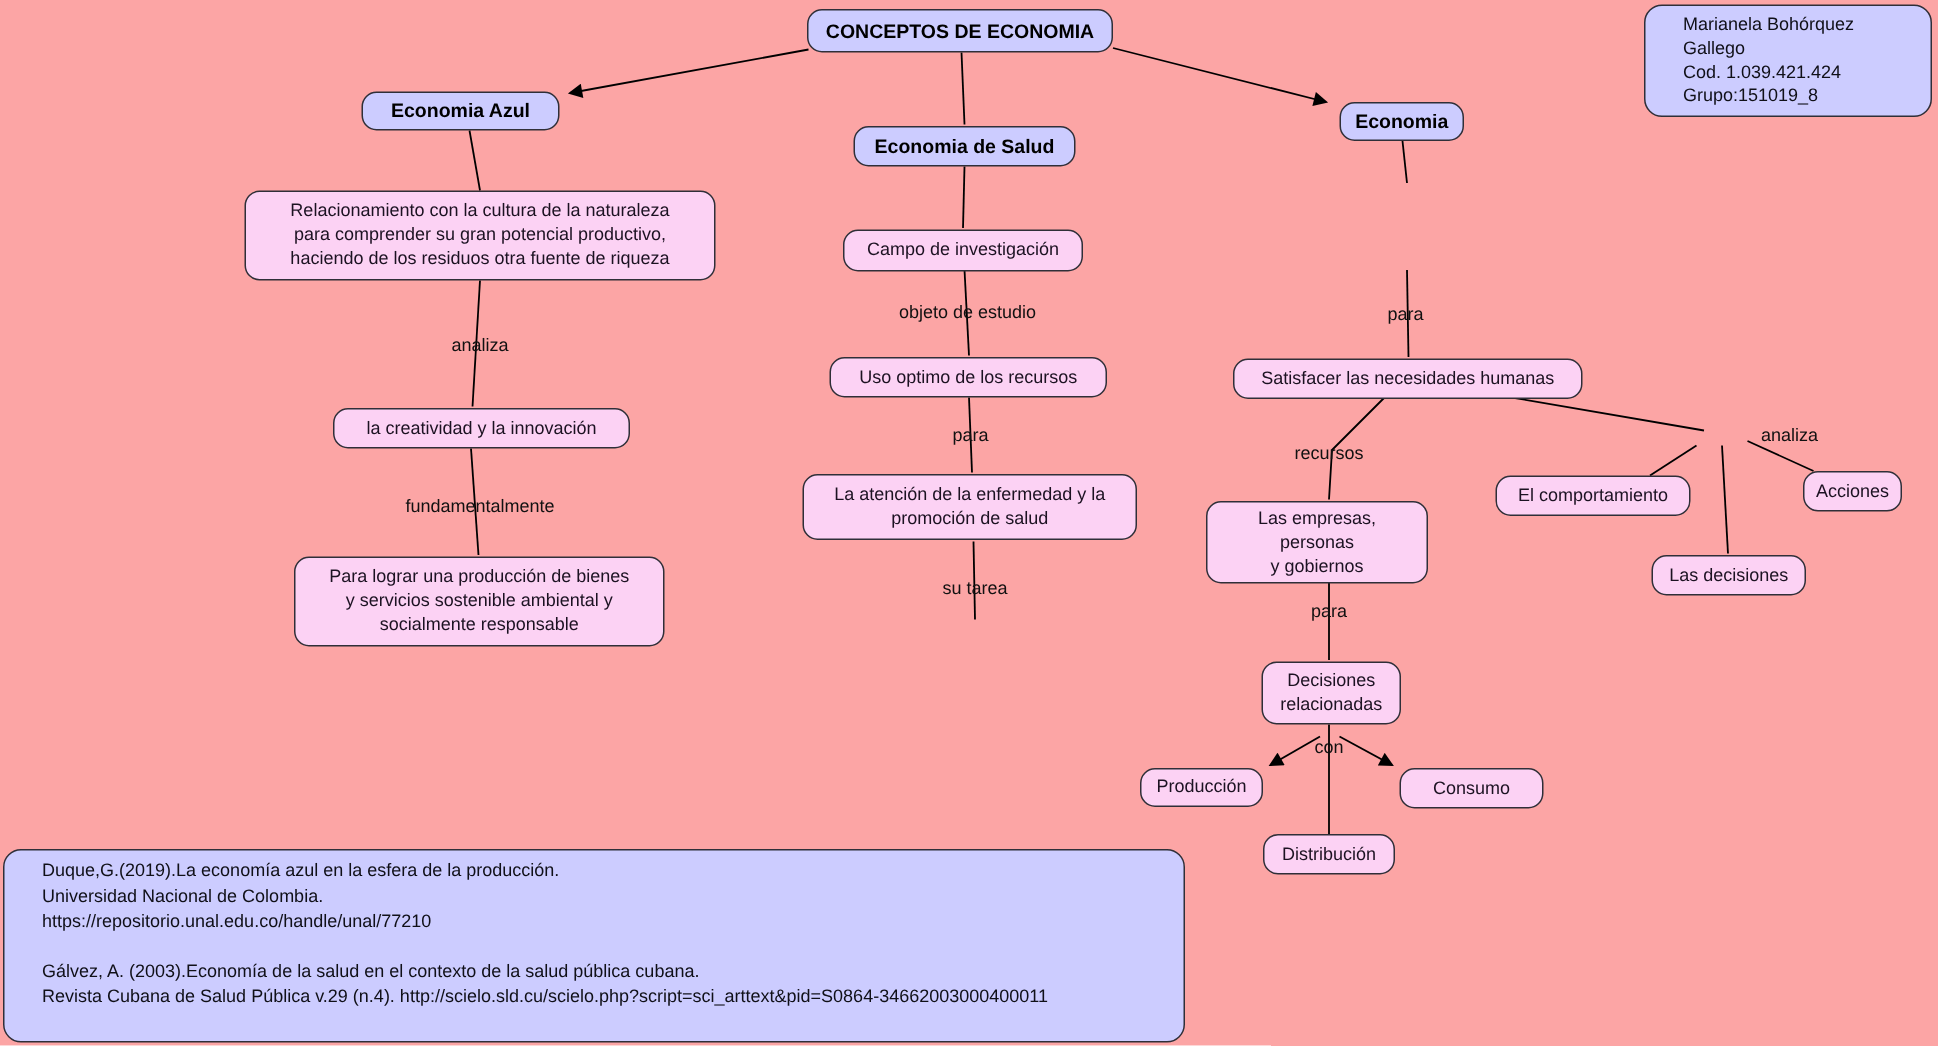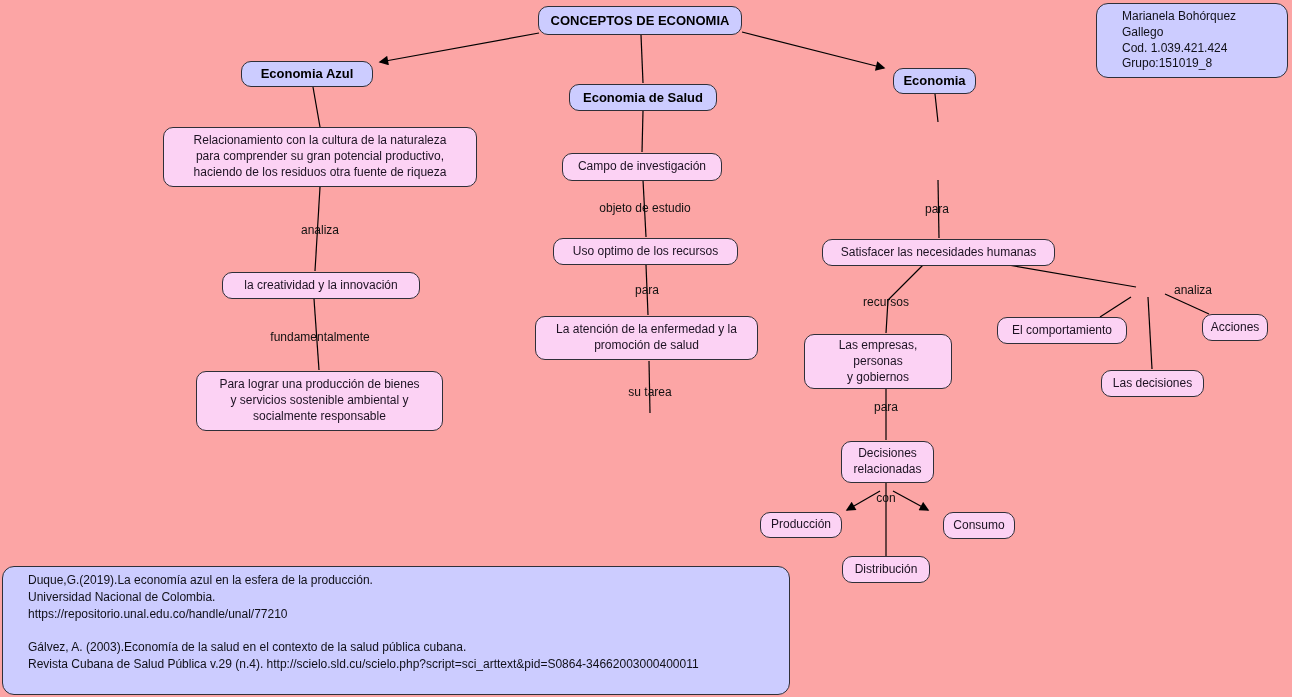--- a/index.html
+++ b/index.html
@@ -121,21 +121,21 @@
   <div class="box node" style="left:804px; top:334px; width:148px; min-height:42px;">Las empresas, personas
 y gobiernos</div>
   <div class="box node" style="left:997px; top:317px; width:130px; min-height:27px;">El comportamiento</div>
   <div class="box node" style="left:1202px; top:314px; width:66px; min-height:27px;">Acciones</div>
   <div class="box node" style="left:1101px; top:370px; width:103px; min-height:27px;">Las decisiones</div>
   <div class="link-label" style="left:886px; top:407px;">para</div>
   <div class="box node" style="left:841px; top:441px; width:93px; min-height:42px;">Decisiones
 relacionadas</div>
   <div class="link-label" style="left:886px; top:498px;">con</div>
   <div class="box node" style="left:760px; top:512px; width:82px; min-height:26px;">Producción</div>
-  <div class="box node" style="left:933px; top:512px; width:72px; min-height:27px;margin-left:10px;">Consumo</div>
+  <div class="box node" style="left:933px; top:512px; width:96px; min-height:27px;">Consumo</div>
   <div class="box node" style="left:842px; top:556px; width:88px; min-height:27px;">Distribución</div>
 
   <div class="box annot" style="left:2px; top:566px; width:788px; min-height:129px; line-height:1.4;">Duque,G.(2019).La economía azul en la esfera de la producción.
 Universidad Nacional de Colombia.
 https://repositorio.unal.edu.co/handle/unal/77210
 
 Gálvez, A. (2003).Economía de la salud en el contexto de la salud pública cubana.
 Revista Cubana de Salud Pública v.29 (n.4). http://scielo.sld.cu/scielo.php?script=sci_arttext&amp;pid=S0864-34662003000400011</div>
 
 </div>

